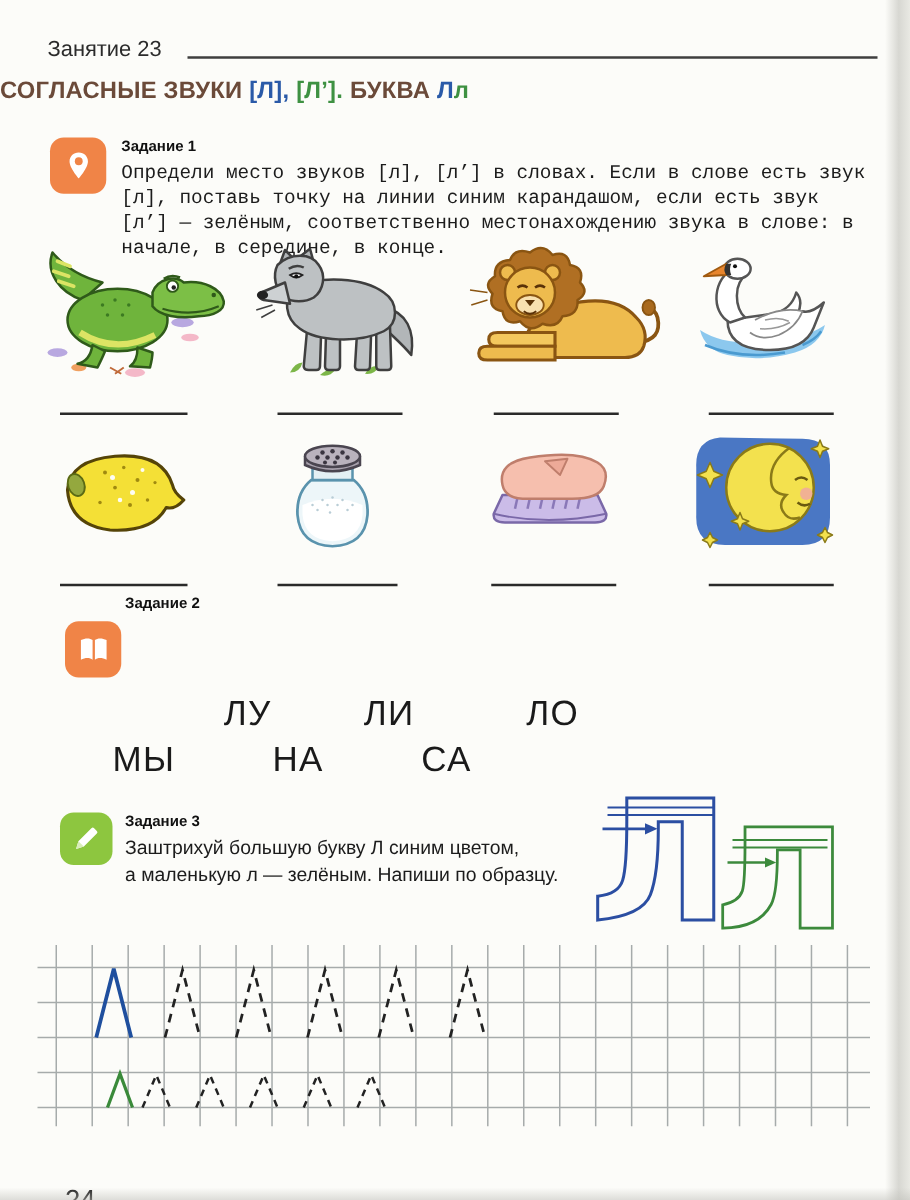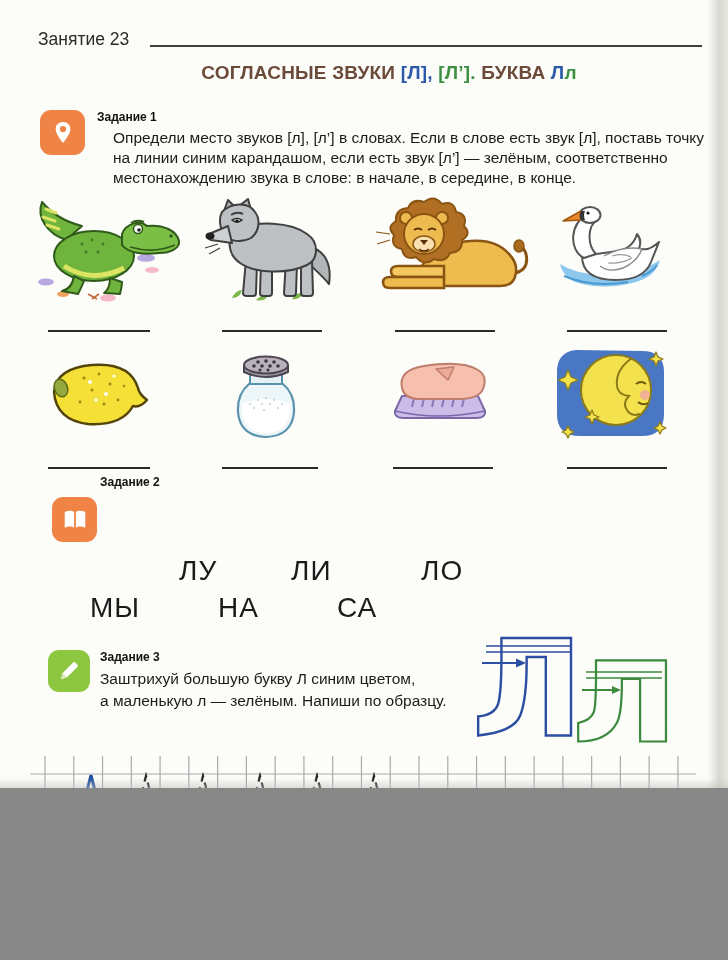--- a/index.html
+++ b/index.html
@@ -1,25 +1,25 @@
 <!DOCTYPE html>
 <html><head>
 <meta charset="utf-8">
 <style>
   html,body{margin:0;padding:0;background:#888;}
   .page{
-    position:relative;width:728px;height:788px;margin:0 auto;
+    position:relative;width:728px;height:960px;margin:0 auto;
     background:#fcfcf9;overflow:hidden;
     font-family:"Liberation Sans", sans-serif;color:#1c1c1c;
   }
   .abs{position:absolute;}
   
   .lesson-label{left:38px;top:29px;font-size:17.5px;color:#2b2b2b;}
   .header-rule{left:150px;top:45px;width:552px;height:2px;background:#3f3f3f;}
-  .page-title{left:0;top:62px;width:678px;padding-left:50px;text-align:center;
+  .page-title{left:0;top:62px;width:678px;
     font-size:19px;font-weight:bold;white-space:pre-wrap;letter-spacing:.2px;}
   .t-brown{color:#6b4a39;} .t-blue{color:#2a5aa8;} .t-green{color:#3e9142;}
   
   .task-icon{width:45px;height:45px;border-radius:11px;display:flex;align-items:center;justify-content:center;}
   .icon-orange{background:#f08447;}
   .icon-green{background:#8dc63f;}
   .task-label{font-size:12px;font-weight:bold;color:#111;}
   .task-text{font-size:15.5px;line-height:20px;color:#1c1c1c;}
   
   .answer-line{height:2px;background:#2a2a2a;}
@@ -52,21 +52,21 @@
   <div class="abs page-title"><span class="t-brown">СОГЛАСНЫЕ ЗВУКИ </span><span class="t-blue">[Л],</span><span class="t-green"> [Л’].</span><span class="t-brown"> БУКВА </span><span class="t-blue">Л</span><span class="t-green">л</span>
   </div>
 
   <div class="abs task-icon icon-orange" style="left:40px;top:110px;">
     <svg width="28" height="28" viewBox="0 0 24 24">
       <path d="M12 2.6c-3.7 0-6.3 2.7-6.3 6.1 0 4.5 6.3 11.6 6.3 11.6s6.3-7.1 6.3-11.6c0-3.4-2.6-6.1-6.3-6.1z" fill="#fff"></path>
       <circle cx="12" cy="8.6" r="2.7" fill="#f08447"></circle>
     </svg>
   </div>
   <div class="abs task-label" style="left:97px;top:110px;">Задание 1</div>
-  <div class="abs task-text" style="left:113px;top:128px;width:604px;">Определи место звуков [л], [л’] в словах. Если в слове есть звук [л], поставь точку на линии синим карандашом, если есть звук [л’] — зелёным, соответственно местонахождению звука в слове: в начале, в середине, в конце.</div>
+  <div class="abs task-text" style="left:97px;top:128px;width:604px;font-family:Liberation Mono, monospace;">Определи место звуков [л], [л’] в словах. Если в слове есть звук [л], поставь точку на линии синим карандашом, если есть звук [л’] — зелёным, соответственно местонахождению звука в слове: в начале, в середине, в конце.</div>
 
   <svg class="abs" style="left:30px;top:198px;" width="152" height="106" viewBox="0 0 152 106">
     <ellipse cx="16" cy="84" rx="8" ry="3.5" fill="#b8a8e0"></ellipse>
     <ellipse cx="33" cy="96" rx="6" ry="3" fill="#f0a060"></ellipse>
     <ellipse cx="78" cy="100" rx="8" ry="3.5" fill="#f4b8c8"></ellipse>
     <ellipse cx="116" cy="60" rx="9" ry="3.8" fill="#b8a8e0"></ellipse>
     <ellipse cx="122" cy="72" rx="7" ry="3" fill="#f4b8c8"></ellipse>
     <path d="M58,96 l9,5 M62,101 l7,-5" stroke="#c06a3a" stroke-width="1.6" fill="none"></path>
     <path d="M36,42 C18,36 6,20 12,4 C22,16 36,24 52,28 Z" fill="#6fb43c" stroke="#2f5a1a" stroke-width="2" stroke-linejoin="round"></path>
     <path d="M16,11 L26,15 M13,19 L25,23 M17,27 L29,31" stroke="#dce464" stroke-width="3" stroke-linecap="round"></path>

